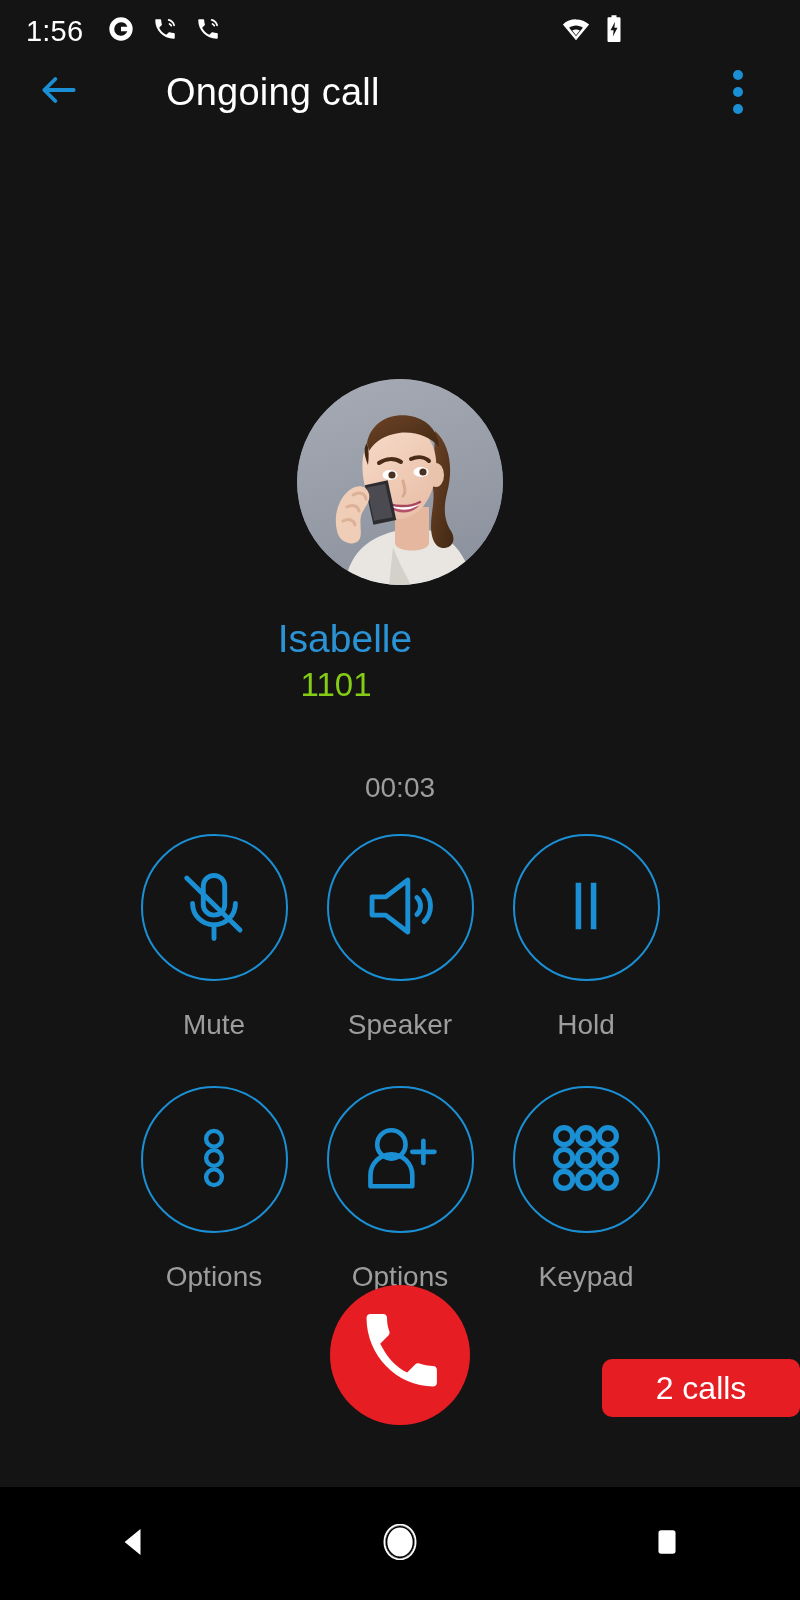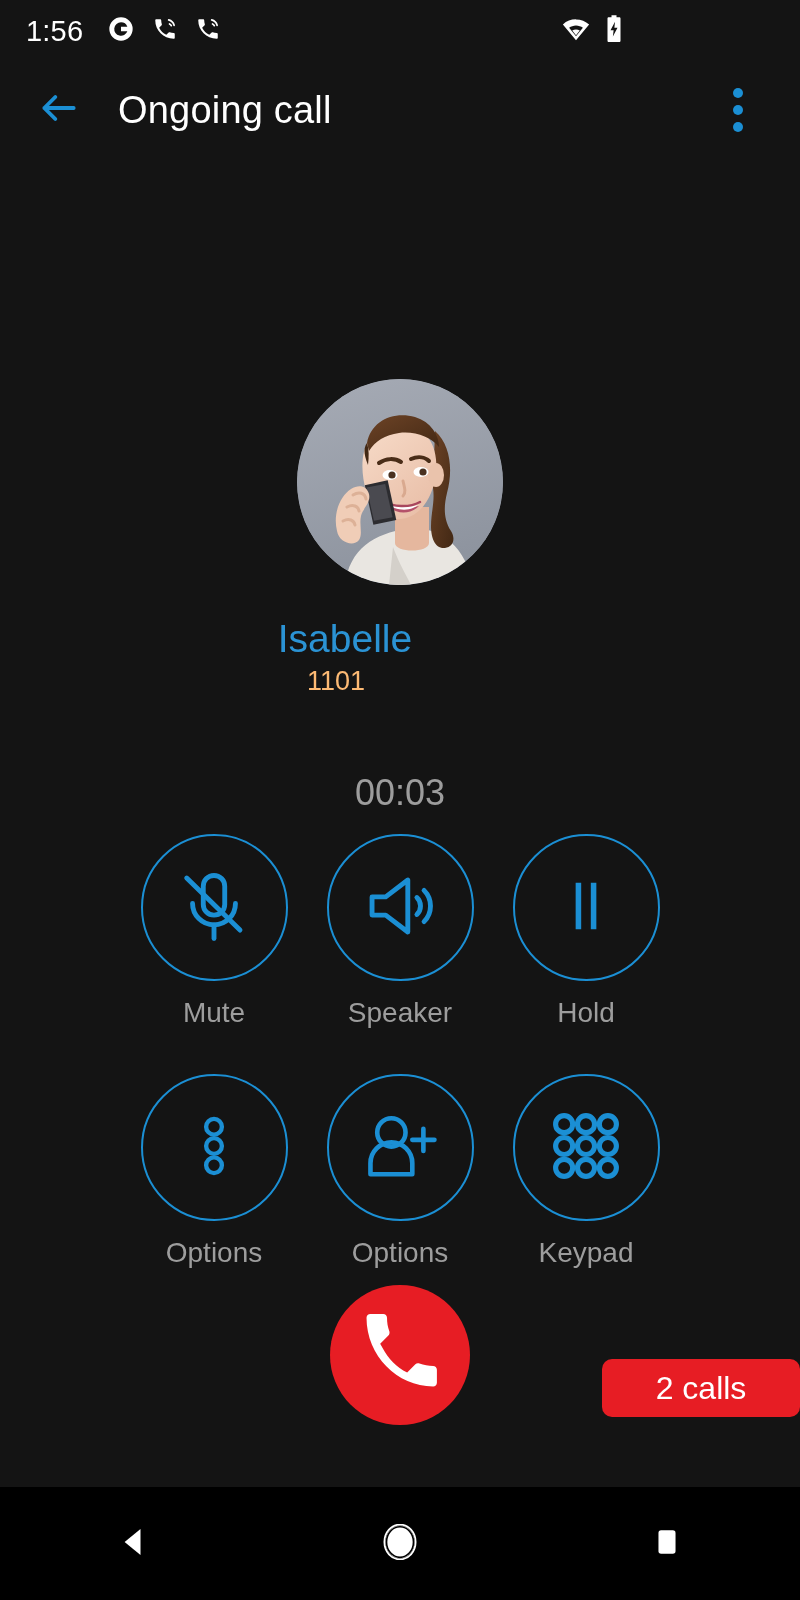--- a/index.html
+++ b/index.html
@@ -25,22 +25,22 @@
     color:#ffffff; font-size:29px; letter-spacing:0.2px;
     font-family:"Liberation Sans", sans-serif;
   }
   .sb-left-icons { display:flex; align-items:center; gap:17px; margin-left:24px; }
   .sb-spacer { flex:1 1 auto; }
   .sb-right-icons { display:flex; align-items:center; gap:13px; }
   .sb-ico { display:block; }
 
   
   .appbar {
-    position:absolute; left:0; top:64px; width:788px; height:92px;
-    display:flex; align-items:center;
+    position:absolute; left:0; top:46px; width:788px; height:92px;
+    display:flex; align-items:center;gap:48px;
   }
   .back-btn {
     width:74px; height:74px; margin-left:22px;
     display:flex; align-items:center; justify-content:center;
     cursor:pointer;
   }
   .appbar-title {
     color:#ffffff; font-size:38px; font-weight:400;
     margin-left:22px; letter-spacing:0.2px;
     white-space:nowrap;
@@ -62,51 +62,51 @@
   }
   .avatar svg { display:block; width:206px; height:206px; }
 
   
   .contact-name {
     position:absolute; left:0; top:617px; width:656px;
     text-align:center; color:#2b93d4; font-size:39px; font-weight:400;margin-left:17px;
   }
   .contact-number {
     position:absolute; left:0; top:666px; width:672px;
-    text-align:center; color:#fdba74; font-size:27px; font-weight:400;
+    text-align:center; color:#84cc16; font-size:33px; font-weight:400;
   }
   .encrypted-row {
     position:absolute; left:0; top:716px; width:800px;
     display:flex; align-items:center; justify-content:center; gap:9px;
     color:#2b93d4; font-size:29px;
   }
   .lock-ico { display:block; }
   .call-timer {
     position:absolute; left:0; top:772px; width:800px;
-    text-align:center; color:#9d9d9d; font-size:36px;
+    text-align:center; color:#9d9d9d; font-size:28px;
   }
 
   
   .grid {
     position:absolute; left:0; top:834px; width:800px;
     display:flex; flex-direction:column; gap:45px;
   }
   .grid-row { display:flex; justify-content:center; gap:39px; }
   .action {
     width:147px;
     display:flex; flex-direction:column; align-items:center;
     cursor:pointer;
   }
   .action-circle {
     width:147px; height:147px; border-radius:50%;
     border:2px solid #1b8fd4;
     display:flex; align-items:center; justify-content:center;
   }
   .action-label {
-    margin-top:16px; color:#9d9d9d; font-size:28px; white-space:nowrap;
+    margin-top:28px; color:#9d9d9d; font-size:28px; white-space:nowrap;
   }
 
   
   .hangup {
     position:absolute; left:50%; top:1285px; transform:translateX(-50%);
     width:140px; height:140px; border-radius:50%;
     background:#e71d24;
     display:flex; align-items:center; justify-content:center;
     cursor:pointer;
   }

